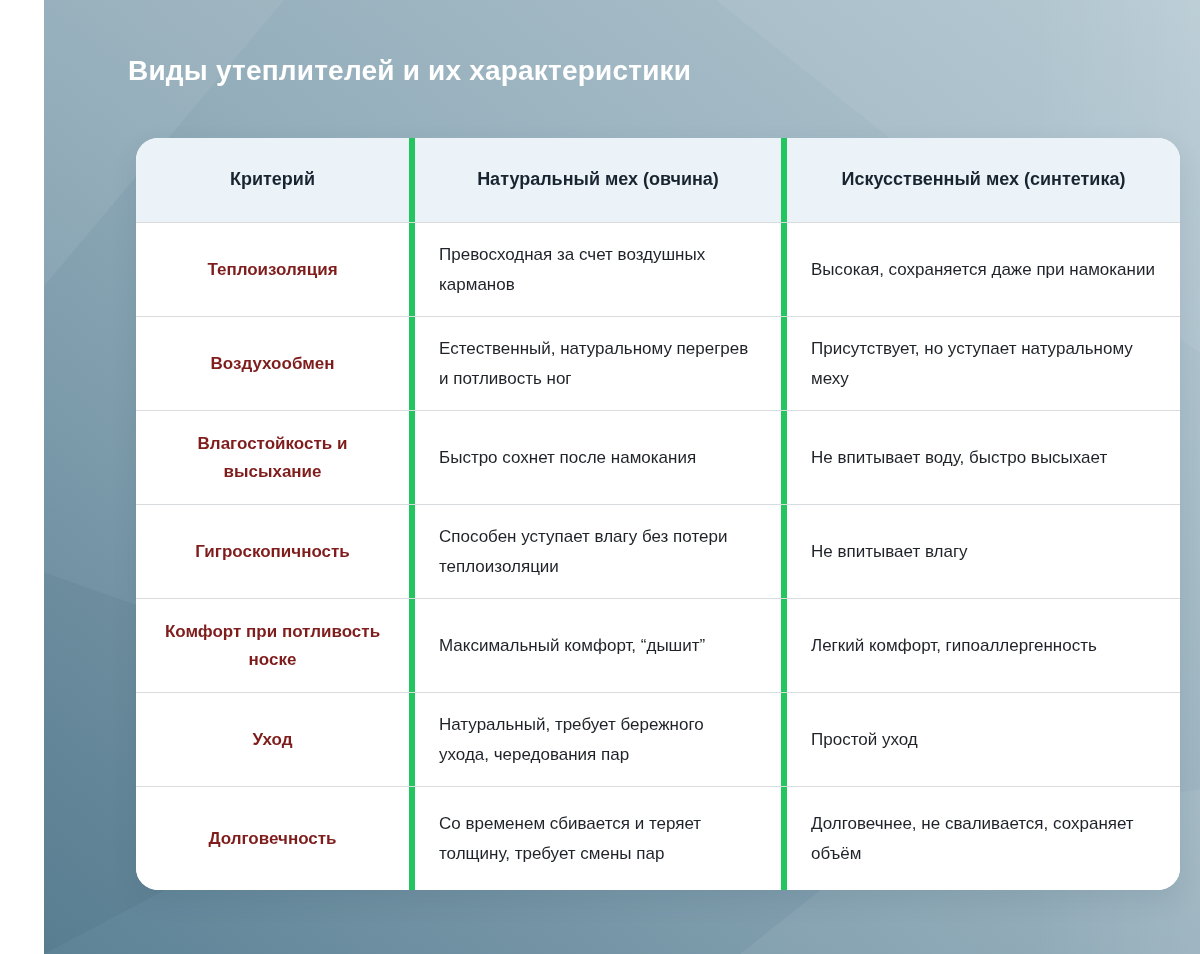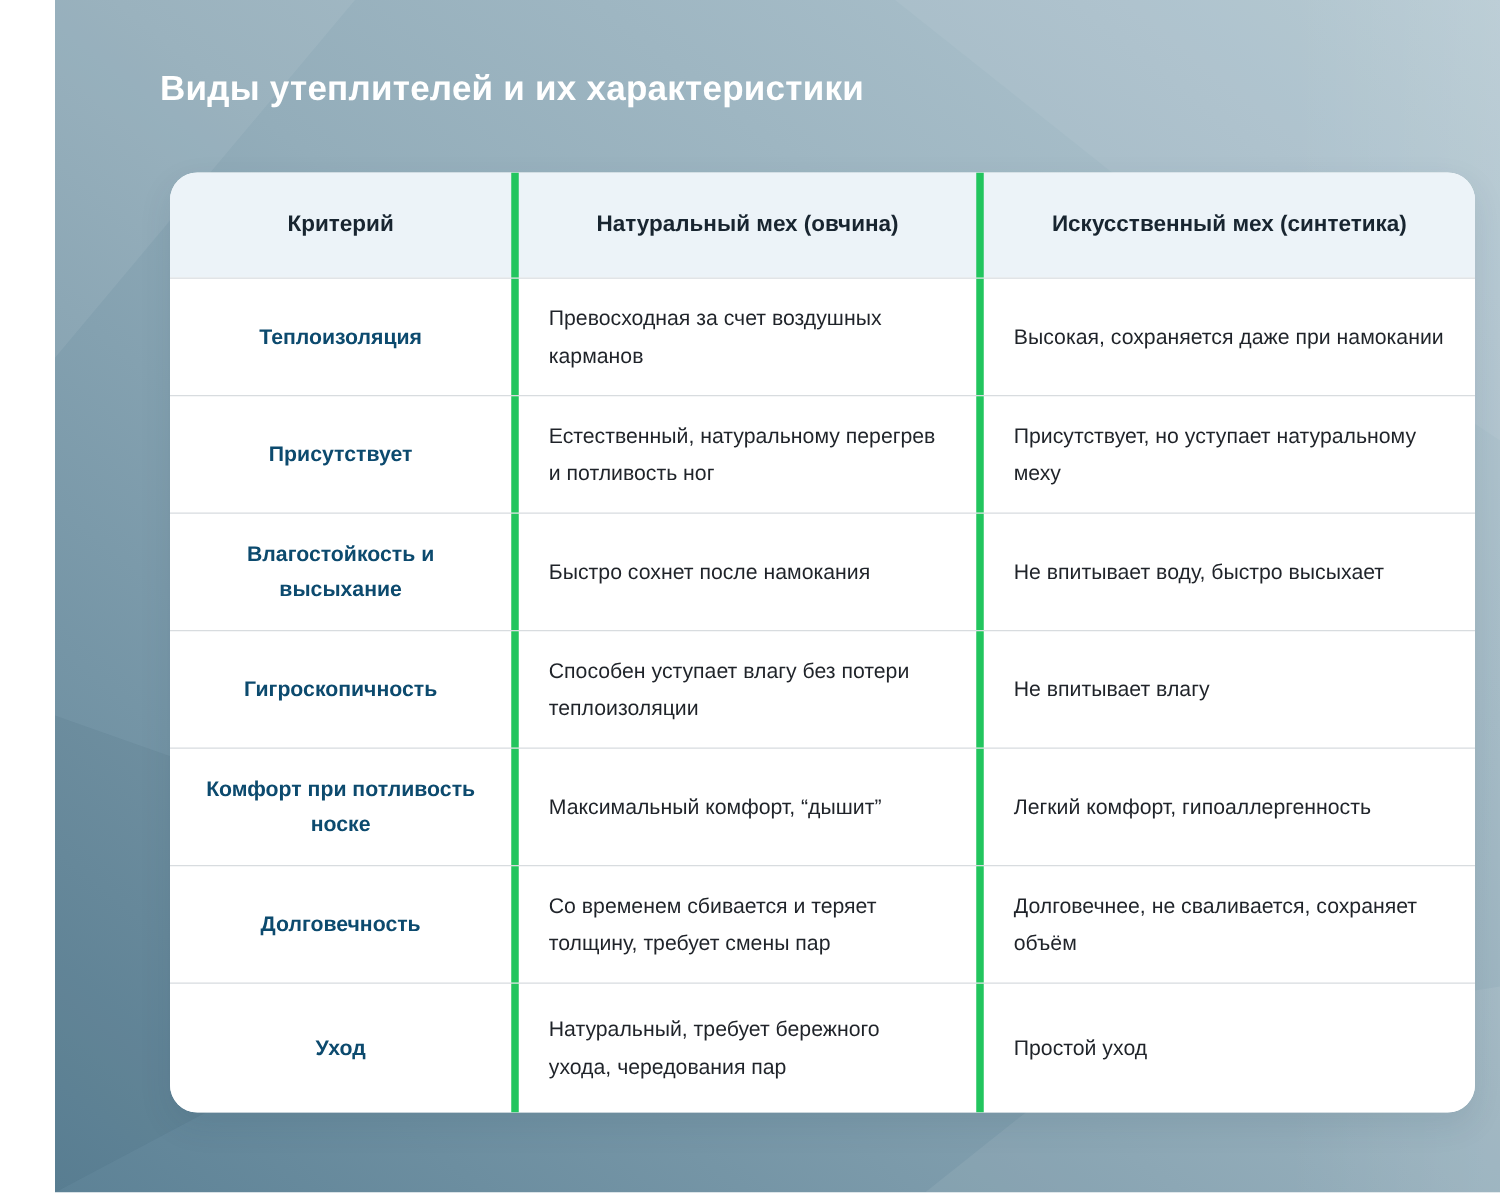--- a/index.html
+++ b/index.html
@@ -68,21 +68,21 @@
     line-height: 1.4;
   }
 
   .tbody .trow { border-top: 1px solid #d8dcdf; min-height: 94px; background: #ffffff; }
   .tbody .trow:last-child { min-height: 104px; align-items: stretch; }
 
   .c-criterion {
     justify-content: center;
     text-align: center;
     font-weight: 700;
-    color: #0c4a6e;
+    color: #7f1d1d;
     line-height: 1.6;
     padding: 0 20px;
   }
 </style>
 </head>
 <body>
 
 <div class="canvas">
   <div class="facet facet-1"></div>
   <div class="facet facet-2"></div>
@@ -114,21 +114,21 @@
     <div class="cell">
       <span>Превосходная за счет воздушных карманов</span>
     </div>
     <div class="cell">
       <span>Высокая, сохраняется даже при намокании</span>
     </div>
   </div>
 
   <div class="trow">
     <div class="cell c-criterion">
-      <span>Присутствует</span>
+      <span>Воздухообмен</span>
     </div>
     <div class="cell">
       <span>Естественный, натуральному перегрев и потливость ног</span>
     </div>
     <div class="cell">
       <span>Присутствует, но уступает натуральному меху</span>
     </div>
   </div>
 
   <div class="trow">
@@ -162,36 +162,36 @@
     <div class="cell">
       <span>Максимальный комфорт, “дышит”</span>
     </div>
     <div class="cell">
       <span>Легкий комфорт, гипоаллергенность</span>
     </div>
   </div>
 
   <div class="trow">
     <div class="cell c-criterion">
+      <span>Уход</span>
+    </div>
+    <div class="cell">
+      <span>Натуральный, требует бережного ухода, чередования пар</span>
+    </div>
+    <div class="cell">
+      <span>Простой уход</span>
+    </div>
+  </div>
+
+  <div class="trow">
+    <div class="cell c-criterion">
       <span>Долговечность</span>
     </div>
     <div class="cell">
       <span>Со временем сбивается и теряет толщину, требует смены пар</span>
     </div>
     <div class="cell">
       <span>Долговечнее, не сваливается, сохраняет объём</span>
     </div>
   </div>
-
-  <div class="trow">
-    <div class="cell c-criterion">
-      <span>Уход</span>
-    </div>
-    <div class="cell">
-      <span>Натуральный, требует бережного ухода, чередования пар</span>
-    </div>
-    <div class="cell">
-      <span>Простой уход</span>
-    </div>
-  </div>
 </div>
   </div>
 </div>
 
 </body></html>

